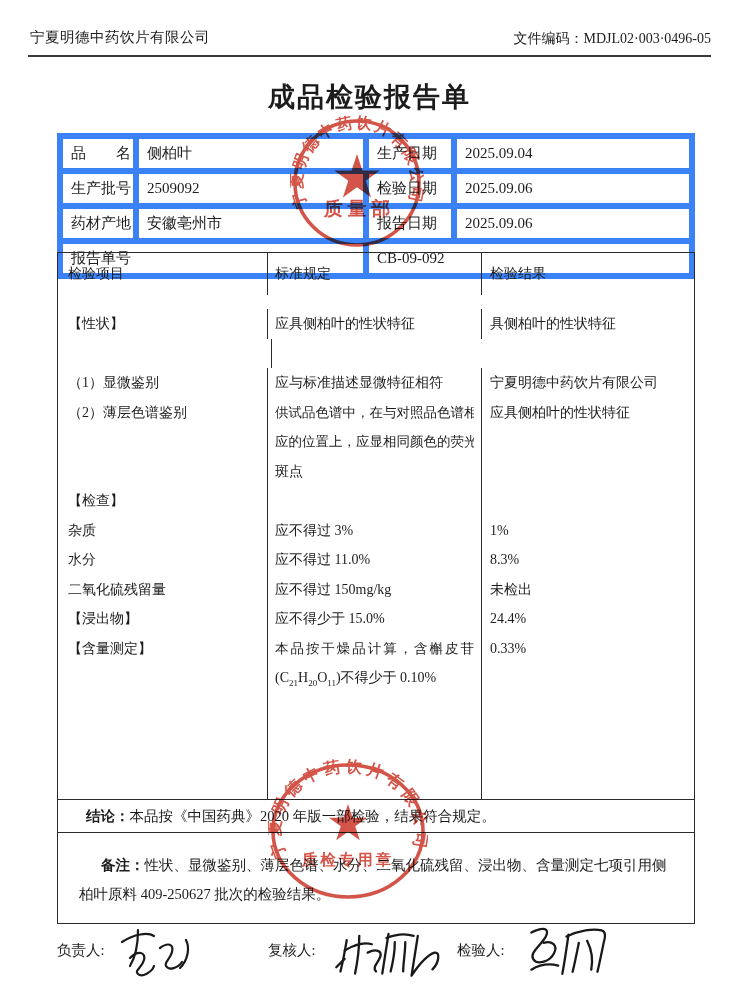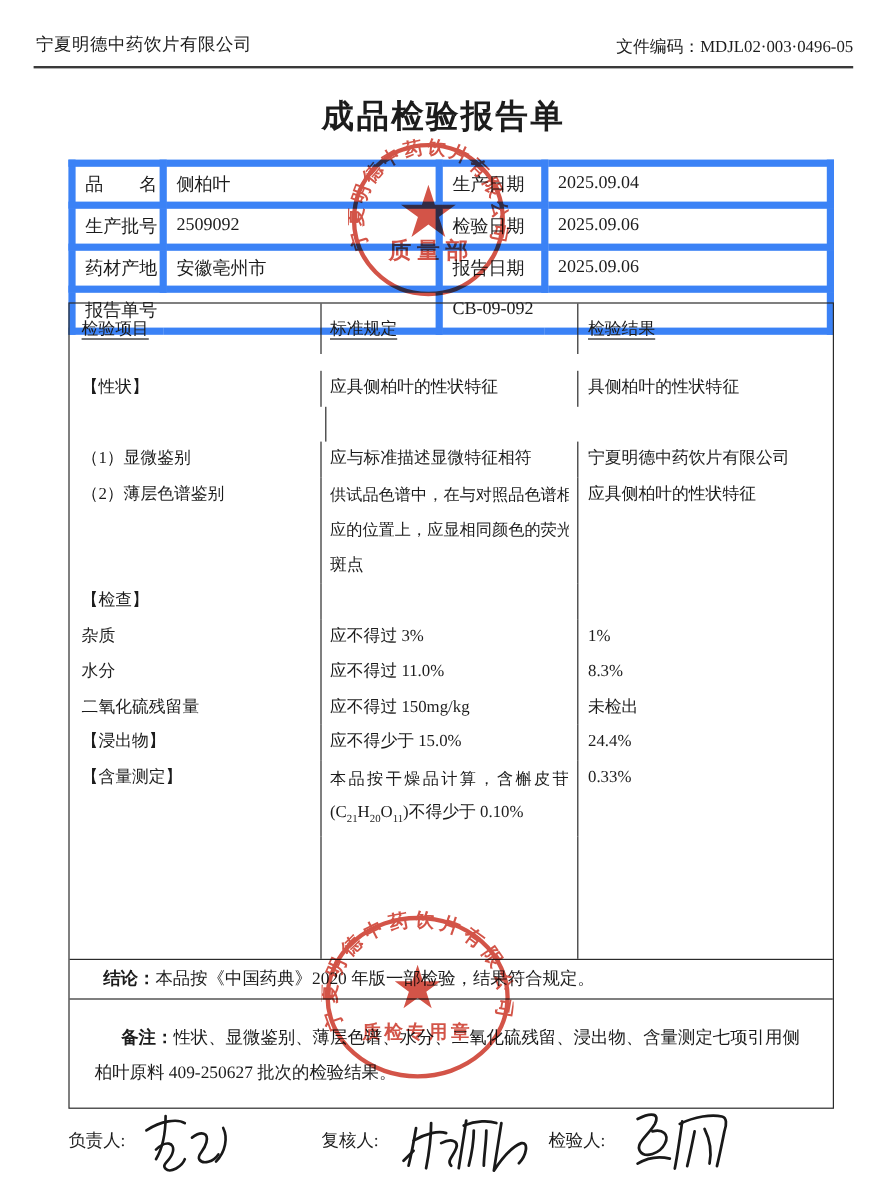--- a/index.html
+++ b/index.html
@@ -23,21 +23,21 @@
               flex-direction:column;font-size:14px;}
   .spec-grid{height:576px;display:flex;flex-direction:column;}
   .sr{display:flex;flex:0 0 auto;align-items:stretch;}
   .sr.fill{flex:1 1 auto;}
   .ci,.cs,.cr{box-sizing:border-box;}
   .ci{width:210px;border-right:1px solid #2b2b2b;padding:0 10px;}
   .cs{width:214px;border-right:1px solid #2b2b2b;padding:0 7px;}
   .cr{flex:1;padding:0 8px;}
   .sh{height:42px;}
   .sh .ci,.sh .cs,.sh .cr{padding-top:12px;}
-  .sh span{text-decoration:underline;text-underline-offset:4px;}
+  .sh span{text-underline-offset:4px;}
   .sh .cs,.sh .cr{text-align:left;}
   .sbody-first{margin-top:14px;}
   .sline{line-height:29.5px;min-height:29.5px;}
   .jline{line-height:29.5px;text-align-last:justify;white-space:nowrap;overflow:hidden;
          font-size:13.5px;}
   sub{font-size:9px;}
   .concl-row{height:33px;border-top:1px solid #2b2b2b;line-height:32px;
              padding-left:28px;font-size:14.5px;}
   .remark-row{flex:1;border-top:1px solid #2b2b2b;padding:3px 6px 0 6px;}
   .remark-row p{margin:15px;text-indent:22px;font-size:14.5px;line-height:28.5px;}

